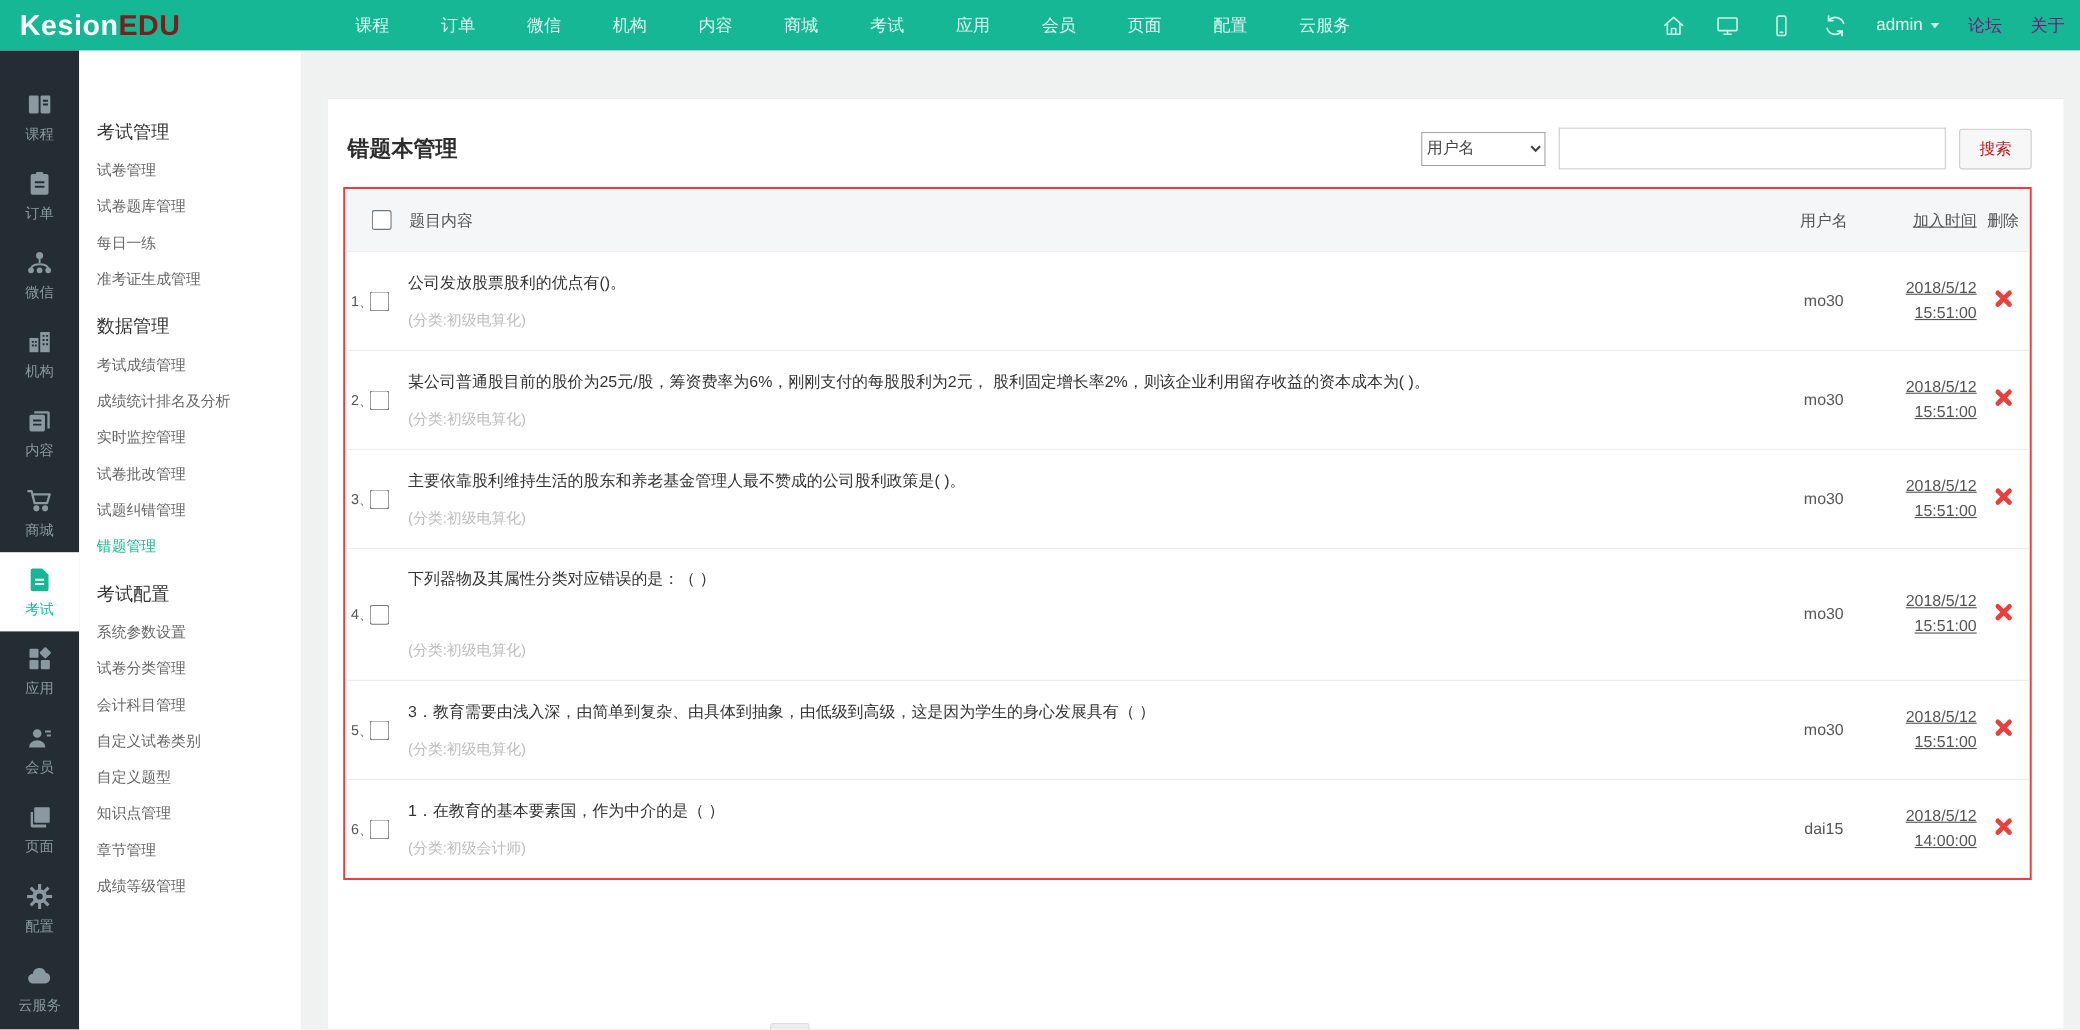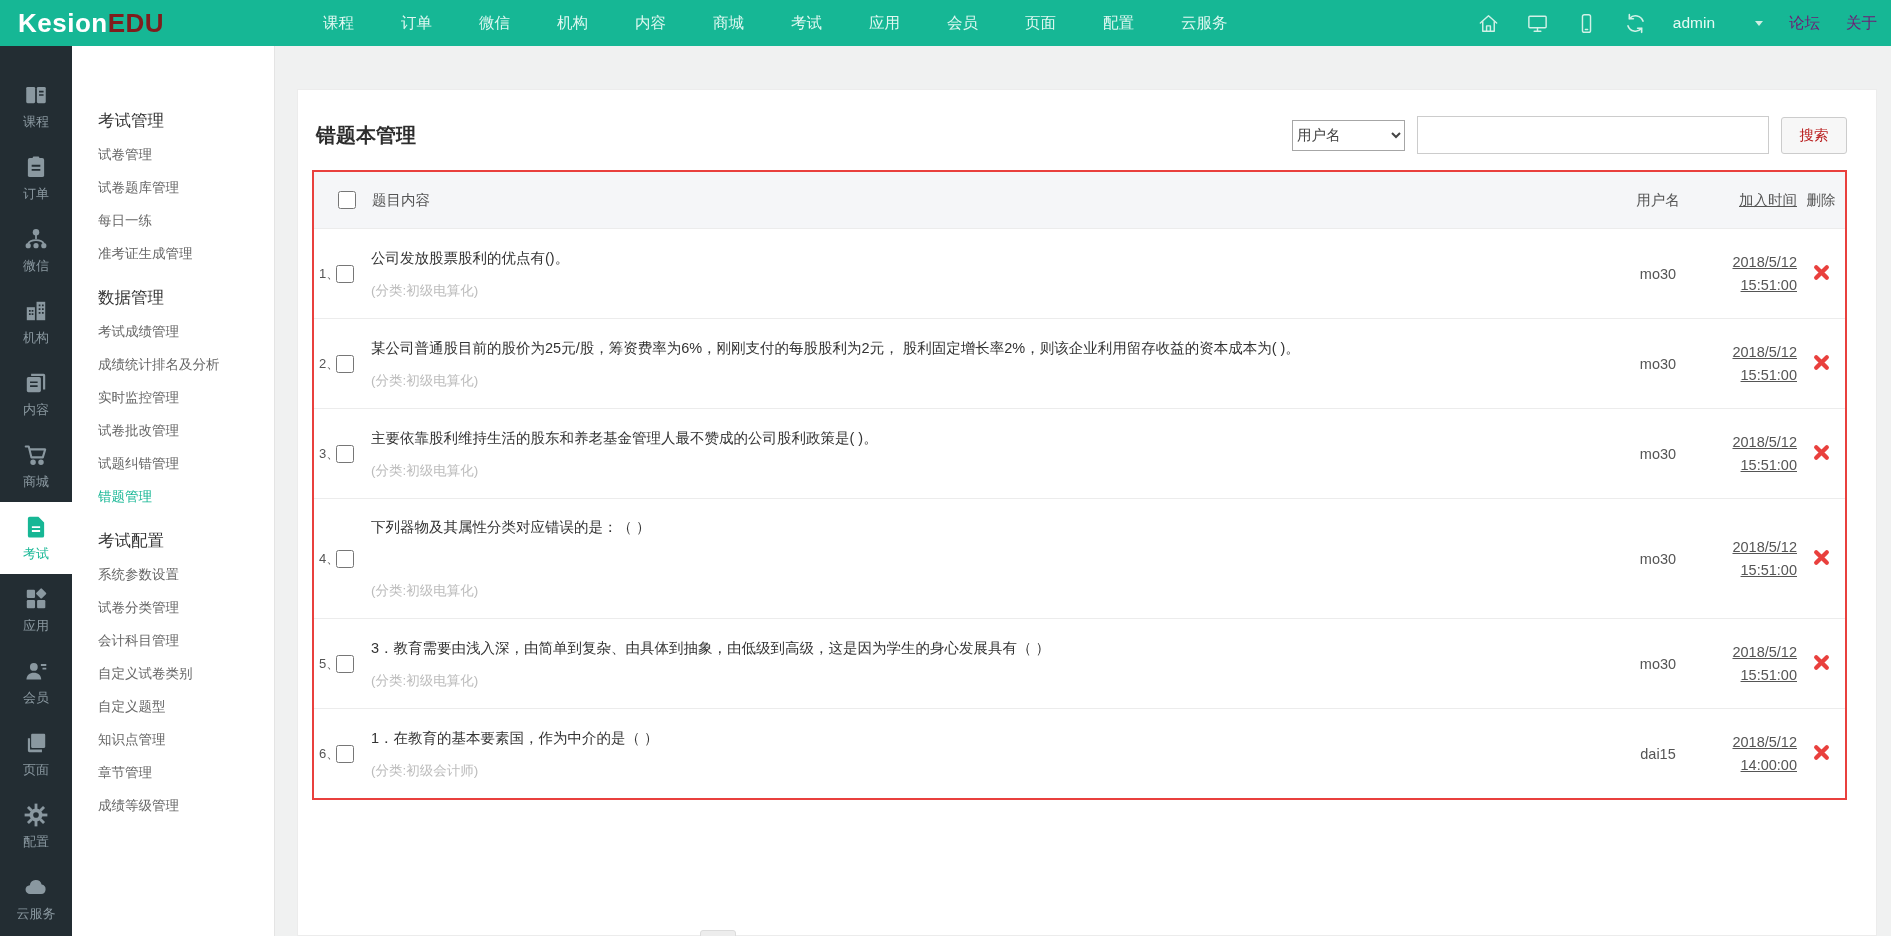--- a/index.html
+++ b/index.html
@@ -8,33 +8,33 @@
 
   
   .topnav { height:46px; background:#16b795; display:flex; align-items:center; }
   .logo { width:323px; padding-left:18px; font-size:26px; font-weight:bold; color:#fff; letter-spacing:.5px; flex:none; }
   .logo .edu { color:#7f1d1d; }
   .topnav-menu { display:flex; gap:47px; }
   .topnav-item { font-size:15.5px; color:#dff8f1; cursor:pointer; white-space:nowrap; }
   .topnav-right { margin-left:auto; display:flex; align-items:center; gap:26px; padding-right:14px; color:#d2f1e7; }
   .nav-ic { width:23px; height:23px; display:inline-flex; cursor:pointer; }
   .nav-ic svg { width:100%; height:100%; }
-  .admin-menu { font-size:15.5px; color:#e6faf4; cursor:pointer; display:flex; align-items:center;gap:33px; }
+  .admin-menu { font-size:15.5px; color:#e6faf4; cursor:pointer; display:flex; align-items:center; }
   .caret { display:inline-block; width:0; height:0; border:4.5px solid transparent; border-top:5.5px solid #cdeee3; margin-left:7px; margin-top:5px; }
   .topnav-link { font-size:15.5px; color:#701a75; cursor:pointer; text-decoration:none; }
 
   
   .layout { display:flex; height:890px; }
 
   .iconbar { width:72px; background:#232d33; padding-top:24px; flex:none; }
   .iconbar-item { height:72px; display:flex; flex-direction:column; align-items:center; justify-content:center; gap:5px; color:#8a98a0; font-size:13px; cursor:pointer; }
   .iconbar-item svg { width:26px; height:26px; }
   .iconbar-item.active { background:#fff; color:#17b795; }
 
-  .submenu { width:203px; background:#fff; border-right:1px solid #e4e4e4; padding:47px 0 0 26px; flex:none; }
+  .submenu { width:203px; background:#fff; border-right:1px solid #e4e4e4; padding:47px 0 0 16px; flex:none; }
   .submenu-entry { font-size:13.5px; color:#666; line-height:33px; cursor:pointer; white-space:nowrap; }
   .submenu-entry.title { font-size:16.5px; color:#333; margin:11px 0 1px; cursor:default; }
   .submenu-entry.active { color:#17b795; }
 
   .content { flex:1; min-width:0; display:flex; flex-direction:column; background:#f0f1f1; }
   .toolbar { height:56px; background:#fff; border-bottom:1px solid #e8e8e8; display:flex; align-items:center; padding:0 14px 0 22px; flex:none; }
   .delete-btn { display:flex; align-items:center; gap:9px; font-size:14.5px; color:#333; cursor:pointer; }
   .delete-btn svg { width:21px; height:21px; }
   .category-select { margin-left:auto; width:422px; height:35px; font-size:15px; color:#333; border:1px solid #999; background:#fff; font-family:inherit; }
 

